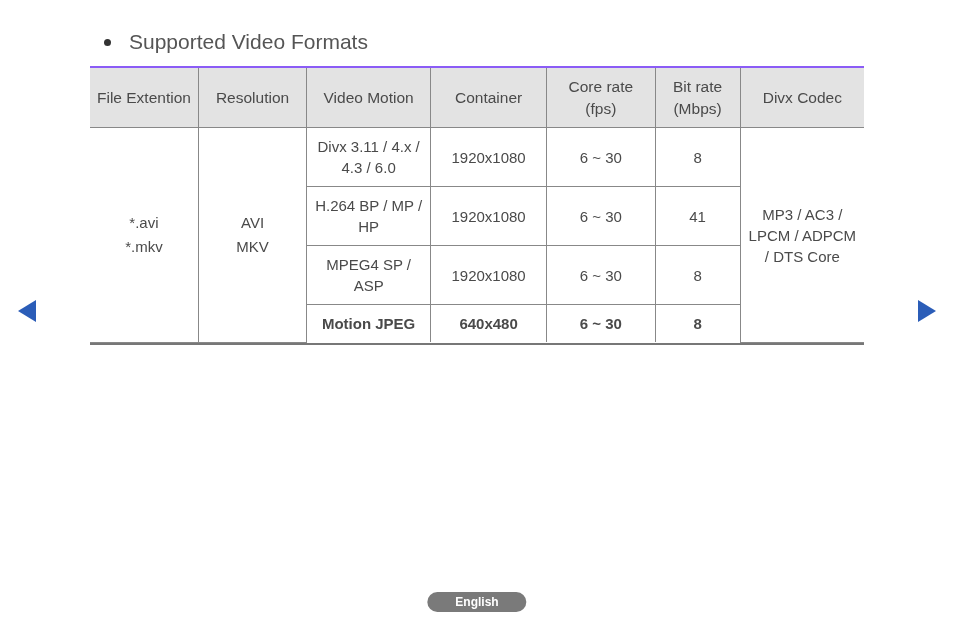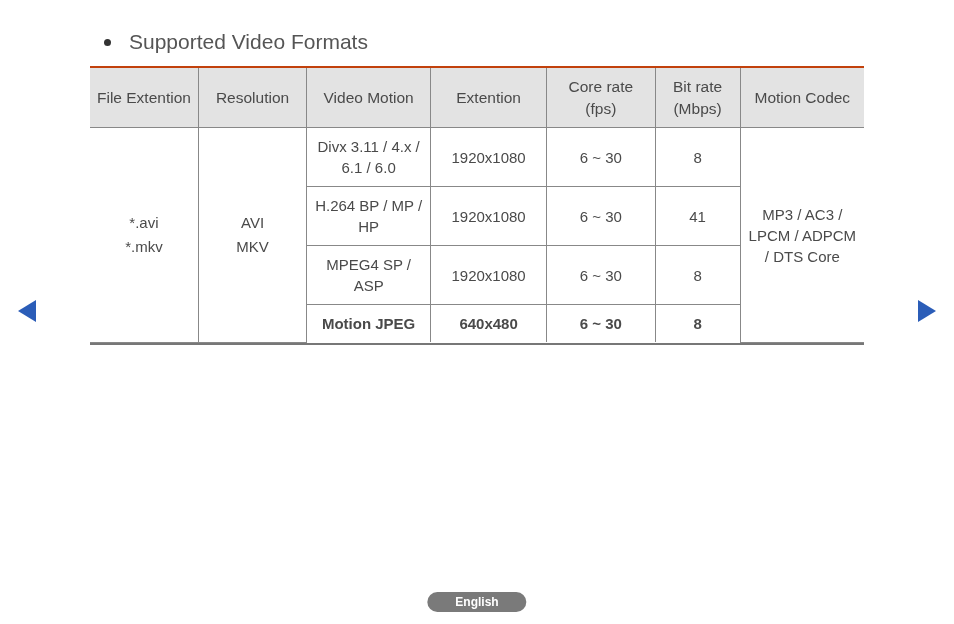--- a/index.html
+++ b/index.html
@@ -58,21 +58,21 @@
     }
     .col-ext { width: 14%; }
     .col-container { width: 14%; }
     .col-vcodec { width: 16%; }
     .col-res { width: 15%; }
     .col-fps { width: 14%; }
     .col-bit { width: 11%; }
     .col-acodec { width: 16%; }
 
     .table-wrap {
-      border-top: 2px solid #c2410c;
+      border-top: 2px solid #8b5cf6;
       border-bottom: 2px solid #777;
     }
     table th:first-child, table td:first-child { border-left: none; }
     table th:last-child, table td:last-child { border-right: none; }
     table tr:first-child th { border-top: none; }
     table tr:last-child td { border-bottom: none; font-weight: bold; }
 
     .arrow {
       position: absolute;
       top: 300px;
@@ -128,31 +128,31 @@
         <col class="col-res">
         <col class="col-fps">
         <col class="col-bit">
         <col class="col-acodec">
       </colgroup>
       <thead>
         <tr>
           <th>File Extention</th>
           <th>Resolution</th>
           <th>Video Motion</th>
-          <th>Extention</th>
+          <th>Container</th>
           <th>Core rate (fps)</th>
           <th>Bit rate (Mbps)</th>
-          <th>Motion Codec</th>
+          <th>Divx Codec</th>
         </tr>
       </thead>
       <tbody>
         <tr>
           <td rowspan="4" class="multiline-cell">*.avi<br>*.mkv</td>
           <td rowspan="4" class="multiline-cell">AVI<br>MKV</td>
-          <td>Divx 3.11 / 4.x / 6.1 / 6.0</td>
+          <td>Divx 3.11 / 4.x / 4.3 / 6.0</td>
           <td>1920x1080</td>
           <td>6 ~ 30</td>
           <td>8</td>
           <td rowspan="4">MP3 / AC3 / LPCM / ADPCM / DTS Core</td>
         </tr>
         <tr>
           <td>H.264 BP / MP / HP</td>
           <td>1920x1080</td>
           <td>6 ~ 30</td>
           <td>41</td>

